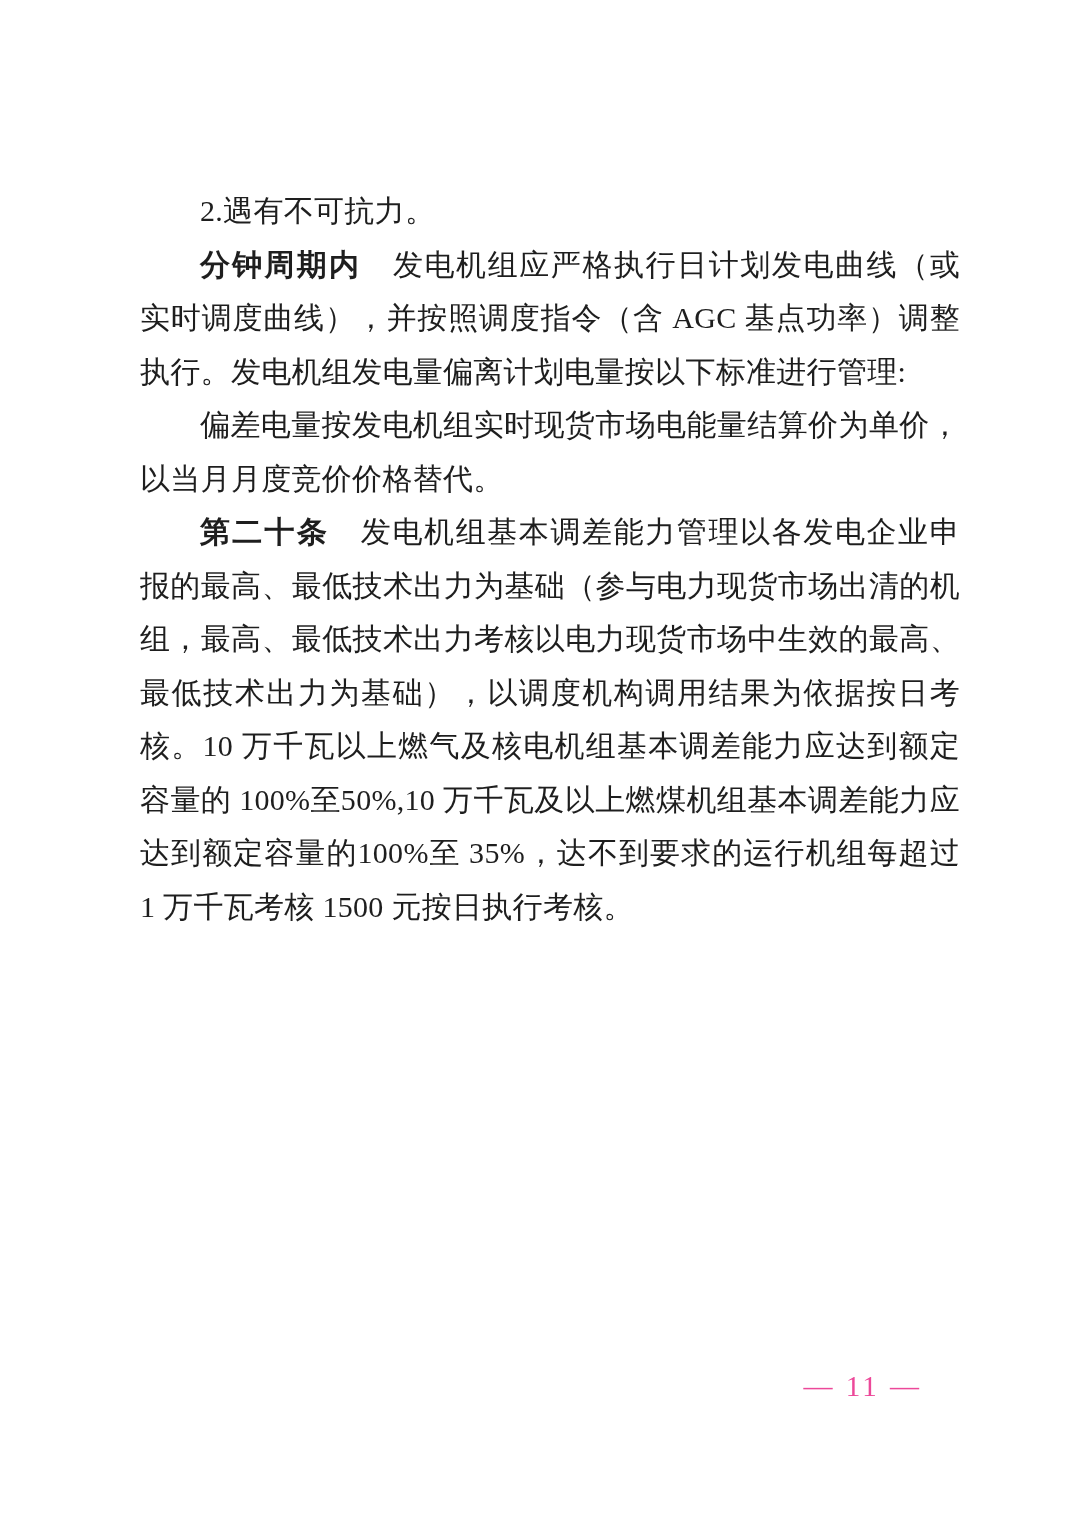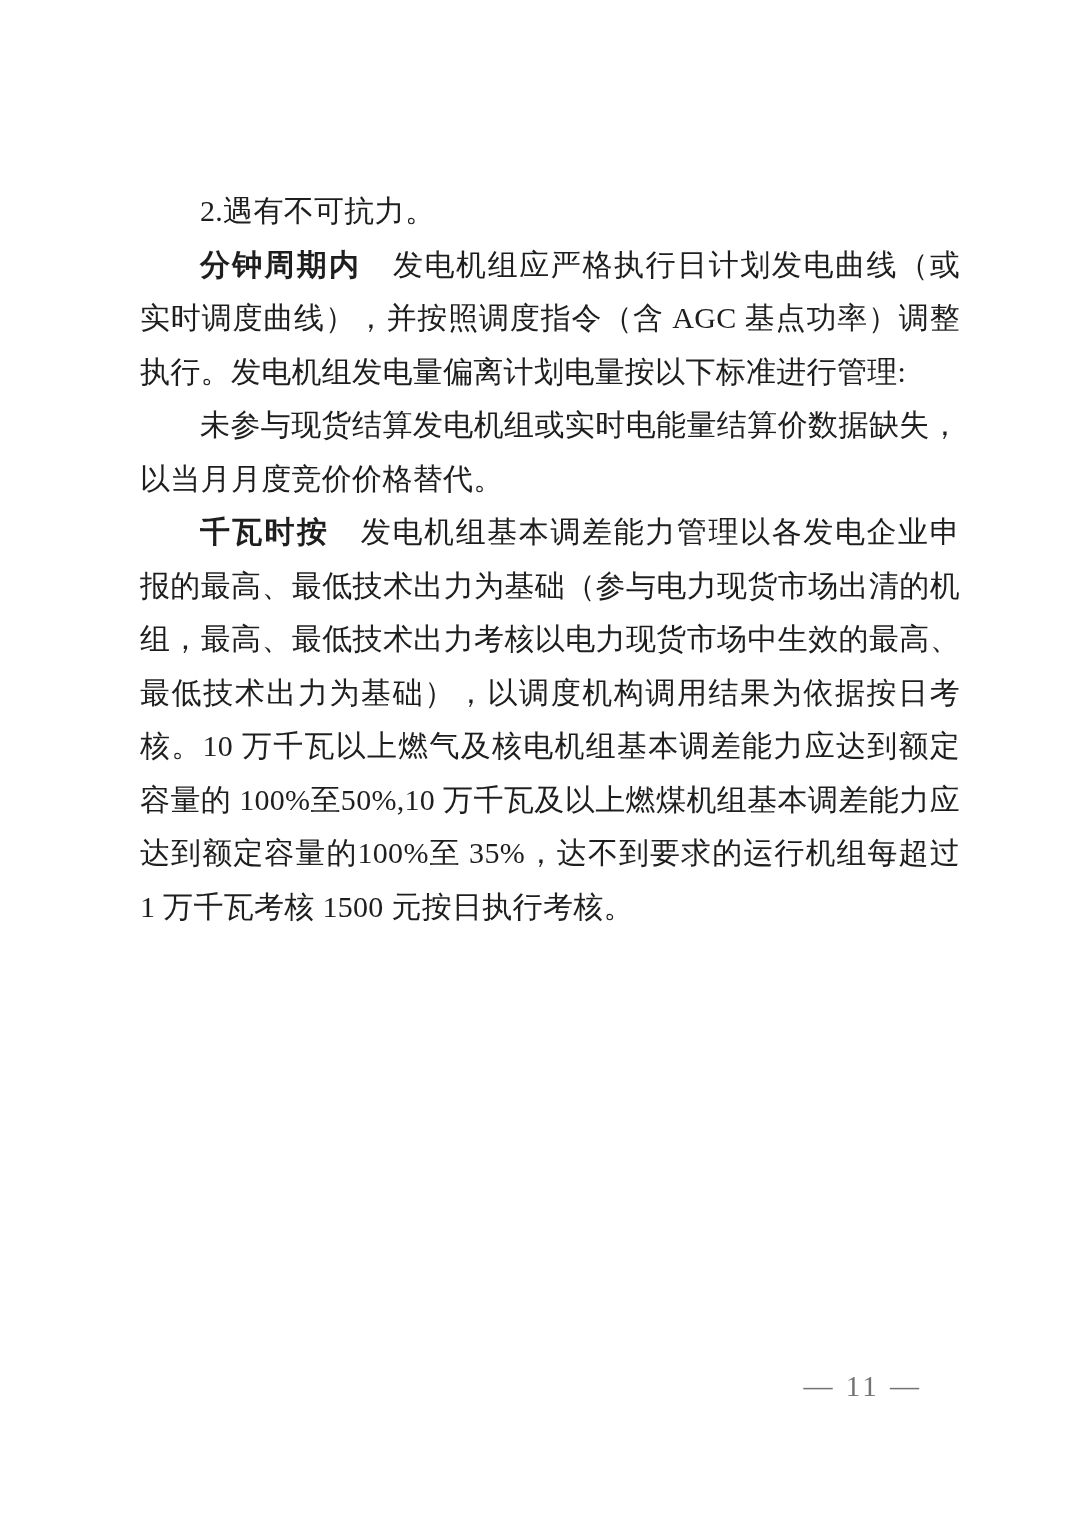--- a/index.html
+++ b/index.html
@@ -36,36 +36,36 @@
     font-weight: bold;
     font-family: "Liberation Sans", "DejaVu Sans", sans-serif;
     letter-spacing: 1px;
   }
   .page-number {
     position: absolute;
     top: 1370px;
     right: 158px;
     font-size: 29px;
     letter-spacing: 3px;
-    color: #737373;
+    color: #ec4899;
     font-family: "Liberation Serif", "DejaVu Serif", serif;
   }
 </style>
 </head>
 <body>
 
 <div class="page">
   <div class="content">
 
     <p class="para"><span>2.遇有不可抗力。</span></p>
 
     <p class="para"><span class="article-heading">分钟周期内</span><span>　发电机组应严格执行日计划发电曲线（或实时调度曲线），并按照调度指令（含 AGC 基点功率）调整执行。发电机组发电量偏离计划电量按以下标准进行管理:</span></p>
 
 
-    <p class="para"><span>未参与现货结算发电机组或实时电能量结算价数据缺失，以当月月度竞价价格替代。</span></p>
+    <p class="para"><span>偏差电量按发电机组实时现货市场电能量结算价为单价，以当月月度竞价价格替代。</span></p>
 
-    <p class="para"><span class="article-heading">千瓦时按</span><span>　发电机组基本调差能力管理以各发电企业申报的最高、最低技术出力为基础（参与电力现货市场出清的机组，最高、最低技术出力考核以电力现货市场中生效的最高、最低技术出力为基础），以调度机构调用结果为依据按日考核。10 万千瓦以上燃气及核电机组基本调差能力应达到额定容量的 100%至50%,10 万千瓦及以上燃煤机组基本调差能力应达到额定容量的100%至 35%，达不到要求的运行机组每超过 1 万千瓦考核 1500 元按日执行考核。</span></p>
+    <p class="para"><span class="article-heading">第二十条</span><span>　发电机组基本调差能力管理以各发电企业申报的最高、最低技术出力为基础（参与电力现货市场出清的机组，最高、最低技术出力考核以电力现货市场中生效的最高、最低技术出力为基础），以调度机构调用结果为依据按日考核。10 万千瓦以上燃气及核电机组基本调差能力应达到额定容量的 100%至50%,10 万千瓦及以上燃煤机组基本调差能力应达到额定容量的100%至 35%，达不到要求的运行机组每超过 1 万千瓦考核 1500 元按日执行考核。</span></p>
 
 
   </div>
 
   <div class="page-number">— 11 —</div>
 </div>
 
 </body></html>

